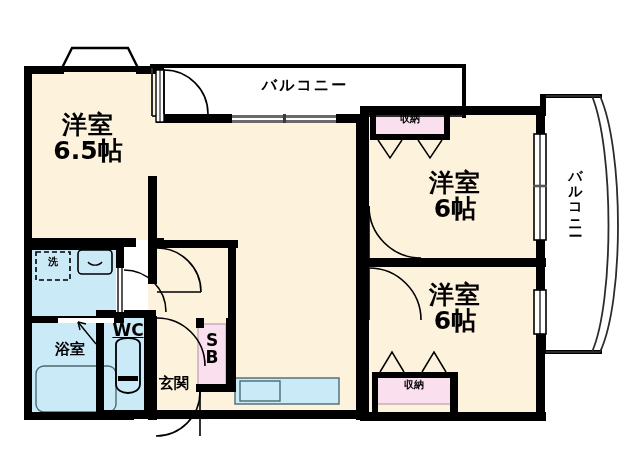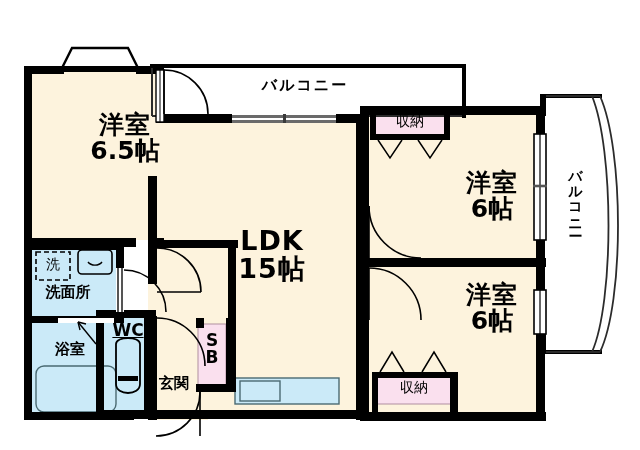--- a/index.html
+++ b/index.html
@@ -3,26 +3,26 @@
 <meta charset="utf-8">
 <style>
   html,body{margin:0;padding:0;background:#ffffff;}
   body{width:640px;height:450px;overflow:hidden;
        font-family:"DejaVu Sans","Liberation Sans",sans-serif;}
   #plan{position:relative;width:640px;height:450px;background:#ffffff;}
   #plan svg{position:absolute;left:0;top:0;}
   .lbl{position:absolute;white-space:nowrap;color:#000000;font-weight:700;
        font-family:"DejaVu Sans","Liberation Sans",sans-serif;
        line-height:1.05;text-align:center;}
-  .rm{font-size:25px;letter-spacing:1px;margin-left:37px;}
+  .rm{font-size:25px;letter-spacing:1px;}
   .rm .sz{display:block;font-size:25px;letter-spacing:0px;}
   .ldk{font-size:27px;letter-spacing:1px;}
   .ldk .sz{display:block;font-size:27px;}
   .sm{font-size:15px;font-weight:700;}
-  .xs{font-size:14px;font-weight:400;}
+  .xs{font-size:10px;font-weight:700;}
   .bal{font-size:15px;letter-spacing:2px;font-weight:700;}
   .balv{font-size:14px;font-weight:700;writing-mode:vertical-rl;
         text-orientation:upright;letter-spacing:1px;}
   .wc{font-size:17px;font-weight:700;}
   .sb{font-size:17px;font-weight:700;line-height:1.0;}
 </style>
 </head>
 <body>
 
 <div id="plan">
@@ -208,36 +208,31 @@
       <rect x="118" y="376" width="20" height="5" fill="#000"></rect>
     </g>
 
   </svg>
 
   <div class="lbl rm" style="left:0;top:112px;width:176px;">
     <span>洋室</span>
     <span class="sz">6.5帖</span>
   </div>
 
-  <div class="lbl ldk" style="left:186px;top:227px;width:172px;">
-    <span>LDK</span>
-    <span class="sz">15帖</span>
-  </div>
 
   <div class="lbl rm" style="left:380px;top:170px;width:150px;">
     <span>洋室</span>
     <span class="sz">6帖</span>
   </div>
 
   <div class="lbl rm" style="left:380px;top:282px;width:150px;">
     <span>洋室</span>
     <span class="sz">6帖</span>
   </div>
 
-  <div class="lbl sm" style="left:26px;top:285px;width:84px;">洗面所</div>
 
   <div class="lbl xs" style="left:38px;top:257px;width:30px;">洗</div>
 
   <div class="lbl sm" style="left:34px;top:342px;width:72px;">浴室</div>
 
   <div class="lbl wc" style="left:104px;top:322px;width:48px;text-decoration:underline;">WC</div>
 
   <div class="lbl sm" style="left:150px;top:376px;width:48px;">玄関</div>
 
   <div class="lbl sb" style="left:199px;top:332px;width:26px;white-space:pre;">S

